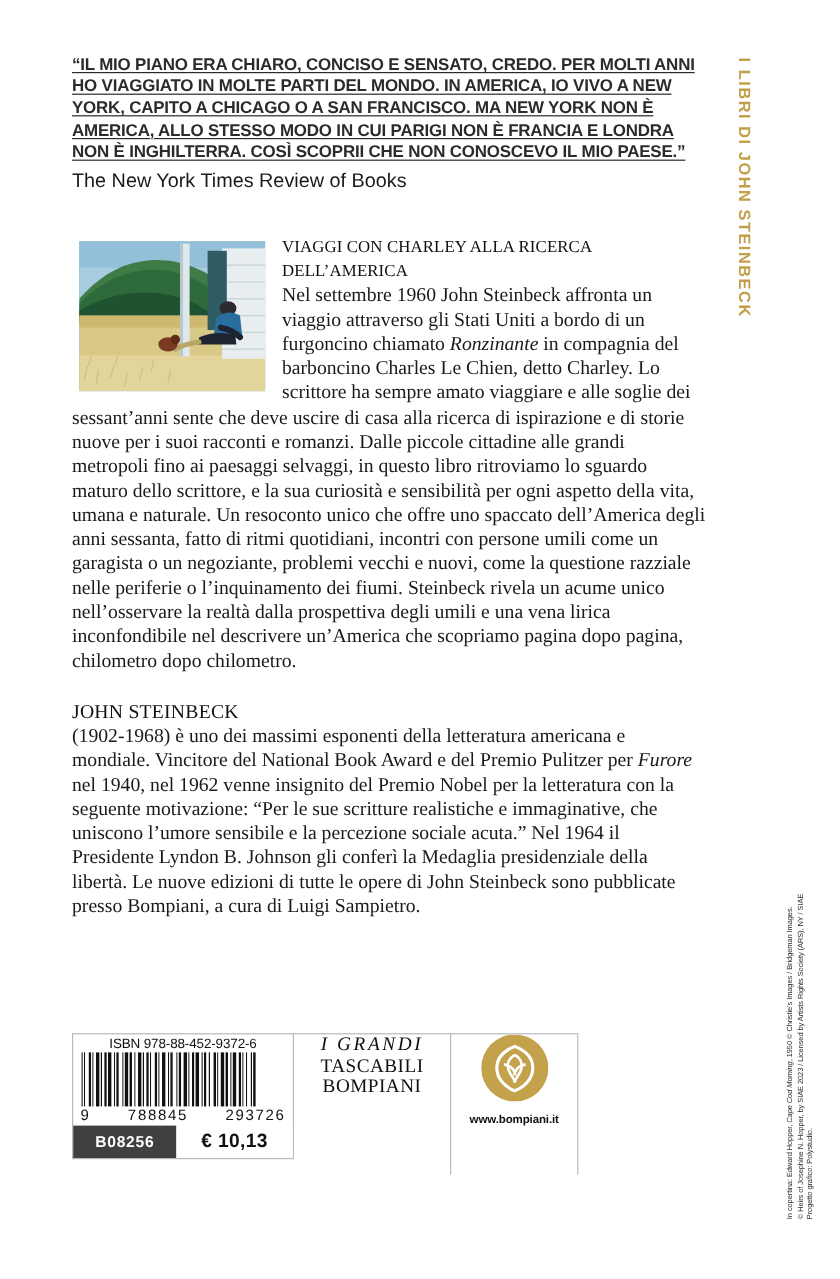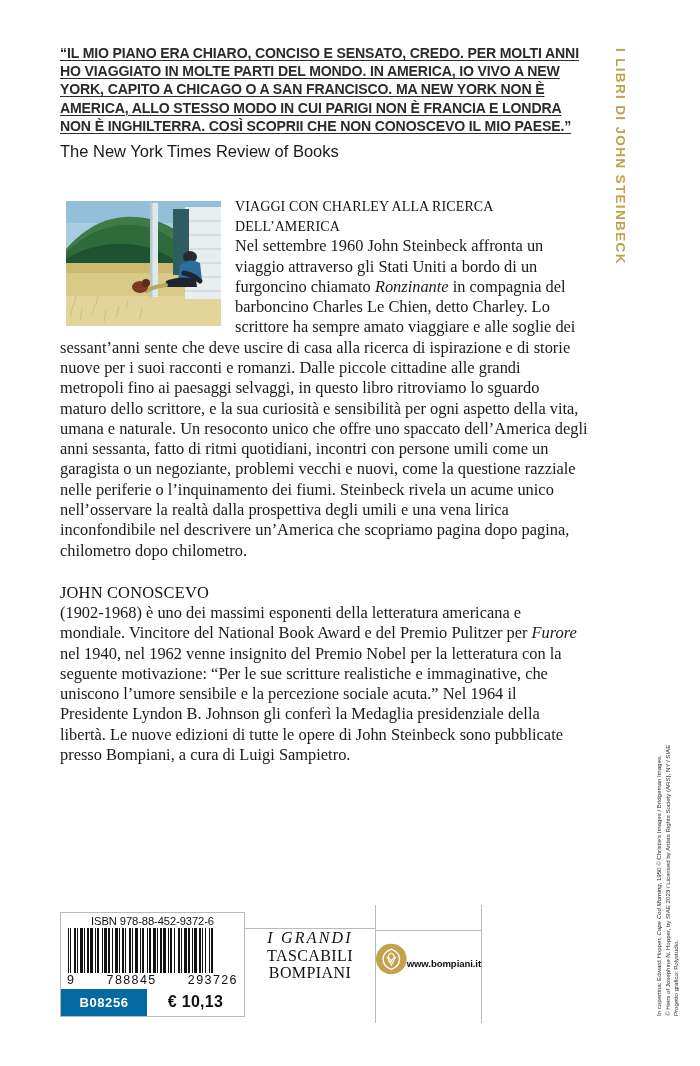--- a/index.html
+++ b/index.html
@@ -76,23 +76,23 @@
   .bio-text {
     font-family:"Liberation Serif", serif;
     font-size:16.4px;
     line-height:20.3px;
     color:#1a1a1a;
   }
   .bio-text i { font-style:italic; }
 
   
   .footer {
-    position:absolute; left:60px; top:905px;
+    position:absolute; left:60px; top:861px;
     width:528px; height:118px;
-    display:flex; align-items:center;
+    display:flex; align-items:flex-start;
   }
   .fcell { position:relative; }
   .fdiv { width:1px; background:#b9b9b9; margin:0; align-self:stretch; }
 
   
   .barcode-cell {
     width:185px;
     border:1px solid #b9b9b9;
     display:flex; flex-direction:column;
     background:#fff;
@@ -110,21 +110,21 @@
   .bc-digits {
     font-family:"Liberation Sans", sans-serif;
     font-size:12.5px;
     letter-spacing:1.4px;
     color:#111;
     display:flex; justify-content:space-between;
     padding:0 6px 2px 6px;
   }
   .price-row { display:flex; height:27px; margin-top:auto; }
   .code-box {
-    background:#0369a1; color:#fff;
+    background:#404040; color:#fff;
     flex:0 0 86px;
     display:flex; align-items:center; justify-content:center;
     font-family:"Liberation Sans", sans-serif;
     font-weight:bold; font-size:13px; letter-spacing:0.6px;
   }
   .price-box {
     flex:1; background:#fff; color:#111;
     display:flex; align-items:center; justify-content:center;
     font-family:"Liberation Sans", sans-serif;
     font-weight:bold; font-size:16px; letter-spacing:0.3px;
@@ -143,21 +143,21 @@
     text-align:center;
     color:#111;
     letter-spacing:0.4px;
     padding-bottom:18px;
   }
   .imprint .l1 { letter-spacing:2.2px;font-style:italic; }
 
   
   .logo-cell {
     width:105px;
-    display:flex; flex-direction:row;
+    display:flex; flex-direction:column;
     align-items:center; justify-content:center;
     border-top:1px solid #b9b9b9;
     padding-bottom:12px;
   }
   .logo-cell.last { width:110px; }
   .logo-mark { width:56px; height:56px; }
   .logo-url {
     margin-top:10px;
     font-family:"Liberation Sans", sans-serif;
     font-weight:bold;
@@ -259,21 +259,21 @@
           <ellipse cx="74" cy="86" rx="8" ry="6" fill="#7a3a22"></ellipse>
           <ellipse cx="80" cy="82" rx="4" ry="4" fill="#5e2c19"></ellipse>
         </svg>
       </div>
 
       <div class="book-title">VIAGGI CON CHARLEY ALLA RICERCA DELL’AMERICA</div>
       <div class="book-desc"><span>Nel settembre 1960 John Steinbeck affronta un viaggio attraverso gli Stati Uniti a bordo di un furgoncino chiamato </span><i>Ronzinante</i><span> in compagnia del barboncino Charles Le Chien, detto Charley. Lo scrittore ha sempre amato viaggiare e alle soglie dei sessant’anni sente che deve uscire di casa alla ricerca di ispirazione e di storie nuove per i suoi racconti e romanzi. Dalle piccole cittadine alle grandi metropoli fino ai paesaggi selvaggi, in questo libro ritroviamo lo sguardo maturo dello scrittore, e la sua curiosità e sensibilità per ogni aspetto della vita, umana e naturale. Un resoconto unico che offre uno spaccato dell’America degli anni sessanta, fatto di ritmi quotidiani, incontri con persone umili come un garagista o un negoziante, problemi vecchi e nuovi, come la questione razziale nelle periferie o l’inquinamento dei fiumi. Steinbeck rivela un acume unico nell’osservare la realtà dalla prospettiva degli umili e una vena lirica inconfondibile nel descrivere un’America che scopriamo pagina dopo pagina, chilometro dopo chilometro.</span></div>
     </div>
 
     <div class="bio">
-      <div class="bio-name">JOHN CONOSCEVO</div>
+      <div class="bio-name">JOHN STEINBECK</div>
       <div class="bio-text"><span>(1902-1968) è uno dei massimi esponenti della letteratura americana e mondiale. Vincitore del National Book Award e del Premio Pulitzer per </span><i>Furore</i><span> nel 1940, nel 1962 venne insignito del Premio Nobel per la letteratura con la seguente motivazione: “Per le sue scritture realistiche e immaginative, che uniscono l’umore sensibile e la percezione sociale acuta.” Nel 1964 il Presidente Lyndon B. Johnson gli conferì la Medaglia presidenziale della libertà. Le nuove edizioni di tutte le opere di John Steinbeck sono pubblicate presso Bompiani, a cura di Luigi Sampietro.</span></div>
     </div>
   </div>
 
   <div class="footer">
 
     <div class="barcode-cell">
       <div class="isbn-line">ISBN 978-88-452-9372-6</div>
       <div class="bars">
         <i style="width:1px"></i>

